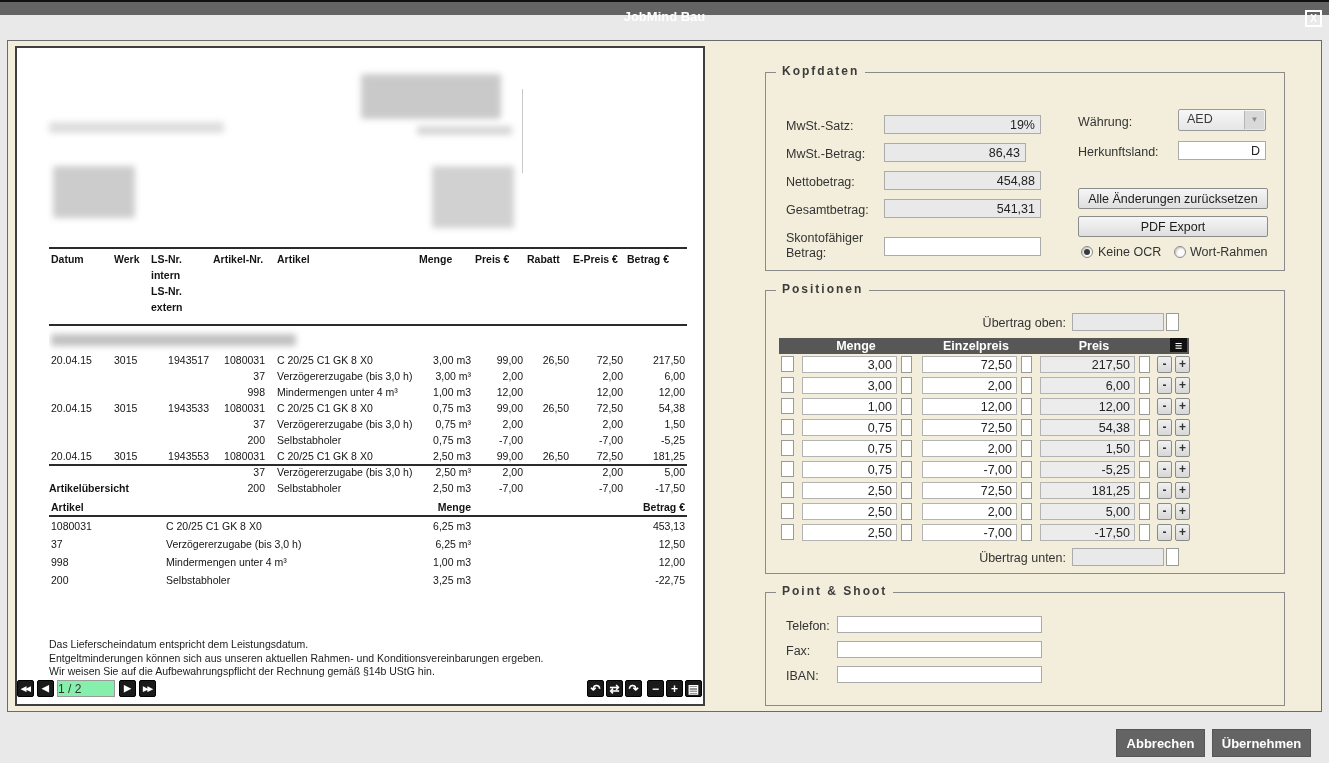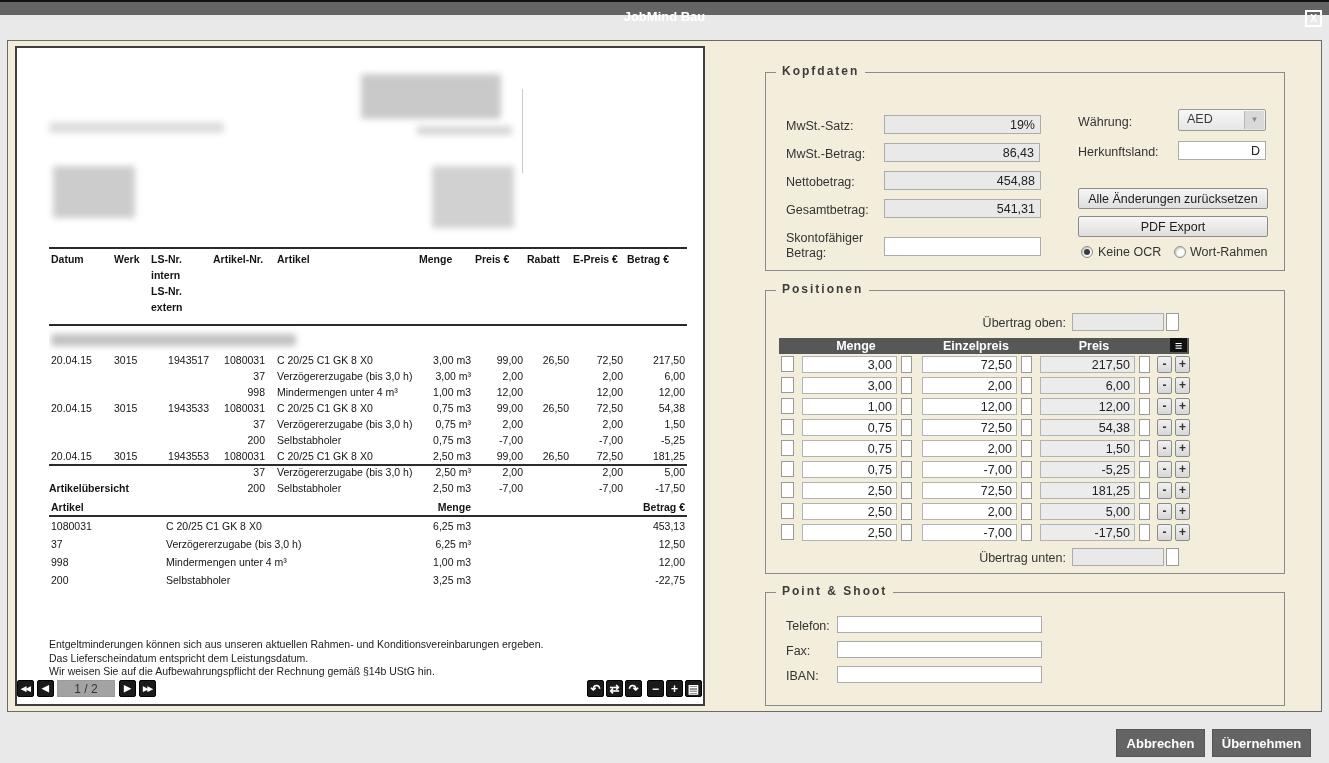--- a/index.html
+++ b/index.html
@@ -34,21 +34,21 @@
   .ueb{width:638px;border-collapse:collapse;table-layout:fixed;margin-top:5px;font-size:10.5px;color:#141414;line-height:16px}
   .ueb th{font-weight:bold;text-align:right;padding:0 2px;border-bottom:2px solid #2b2b2b}
   .ueb th.l{text-align:left}
   .ueb td{padding:1px 2px;text-align:right;white-space:nowrap}
   .ueb td:nth-child(1),.ueb td:nth-child(2){text-align:left}
   .footnotes{position:absolute;left:32px;top:590px;width:620px;font-size:10.5px;color:#1b1b1b;line-height:13.5px}
   .docnav{position:absolute;left:0;top:632px;width:686px;height:20px}
   .navbtn{position:absolute;width:17px;height:17px;background:#1a1a1a;color:#fff;border:1px solid #000;border-radius:2px;
           text-align:center;line-height:15px;font-size:9px;font-weight:bold;padding:0;box-sizing:border-box;cursor:pointer}
   .navbtn.glyph{font-size:12px;line-height:14px}
-  .pagebox{position:absolute;width:58px;height:17px;border:1px solid #9a9a9a;background:#a3a3a3;text-align:center;
+  .pagebox{position:absolute;width:58px;height:17px;border:1px solid #9a9a9a;background:#86efac;
            font-size:12px;color:#333;padding:0;box-sizing:border-box;font-family:"Liberation Sans",sans-serif}
   
   .fieldset{position:absolute;border:1px solid #8a8a8a;box-sizing:border-box}
   .legend{position:absolute;top:-9px;left:10px;background:#f2eedb;padding:0 6px;font-size:12px;font-weight:bold;
           letter-spacing:2px;color:#3c3c3c;white-space:nowrap}
   .lbl{position:absolute;font-size:12.5px;color:#333;line-height:15px}
   .field{position:absolute;border:1px solid #ababab;background:#fff;font-family:"Liberation Sans",sans-serif;
          font-size:12.5px;color:#222;text-align:right;padding:0 5px;box-sizing:border-box;height:19px}
   .field.ro{background:#e9e9e9}
   .btn{position:absolute;background:linear-gradient(#f6f6f6,#dedede);border:1px solid #8b8b8b;border-radius:2px;
@@ -299,22 +299,22 @@
               <td>Selbstabholer</td>
               <td>3,25 m3</td>
               <td>-22,75</td>
             </tr>
           </tbody>
       </table>
     </div>
 
     <div class="footnotes">
 
-    <div>Entgeltminderungen können sich aus unseren aktuellen Rahmen- und Konditionsvereinbarungen ergeben.</div>
-        <div>Das Lieferscheindatum entspricht dem Leistungsdatum.</div>
+    <div>Das Lieferscheindatum entspricht dem Leistungsdatum.</div>
+        <div>Entgeltminderungen können sich aus unseren aktuellen Rahmen- und Konditionsvereinbarungen ergeben.</div>
         <div>Wir weisen Sie auf die Aufbewahrungspflicht der Rechnung gemäß §14b UStG hin.</div>
       </div>
 
     <div class="docnav">
       <button class="navbtn" style="left:0"><span style="font-size:7px;letter-spacing:-1px">◀◀</span></button>
       <button class="navbtn" style="left:20px"><span>◀</span></button>
       <input class="pagebox" style="left: 40px; top: 0px;" value="1 / 2">
       <button class="navbtn" style="left:102px"><span>▶</span></button>
       <button class="navbtn" style="left:122px"><span style="font-size:7px;letter-spacing:-1px">▶▶</span></button>
 
@@ -327,21 +327,21 @@
     </div>
   </div>
 
   <div class="fieldset" style="left:757px;top:31px;width:520px;height:199px">
     <div class="legend">Kopfdaten</div>
 
     <div class="lbl" style="left:20px;top:46px">MwSt.-Satz:</div>
     <input class="field ro" style="left: 118px; top: 42px; width: 157px;" readonly="" value="19%">
 
     <div class="lbl" style="left:20px;top:74px">MwSt.-Betrag:</div>
-    <input class="field ro" style="left: 118px; top: 70px; width: 156px;" readonly="" value="86,43">
+    <input class="field ro" style="left: 118px; top: 70px; width: 142px;" readonly="" value="86,43">
 
     <div class="lbl" style="left:20px;top:102px">Nettobetrag:</div>
     <input class="field ro" style="left: 118px; top: 98px; width: 157px;" readonly="" value="454,88">
 
     <div class="lbl" style="left:20px;top:130px">Gesamtbetrag:</div>
     <input class="field ro" style="left: 118px; top: 126px; width: 157px;" readonly="" value="541,31">
 
     <div class="lbl" style="left:20px;top:158px;width:92px">Skontofähiger Betrag:</div>
     <input class="field" style="left: 118px; top: 164px; width: 157px;" value="">
 

